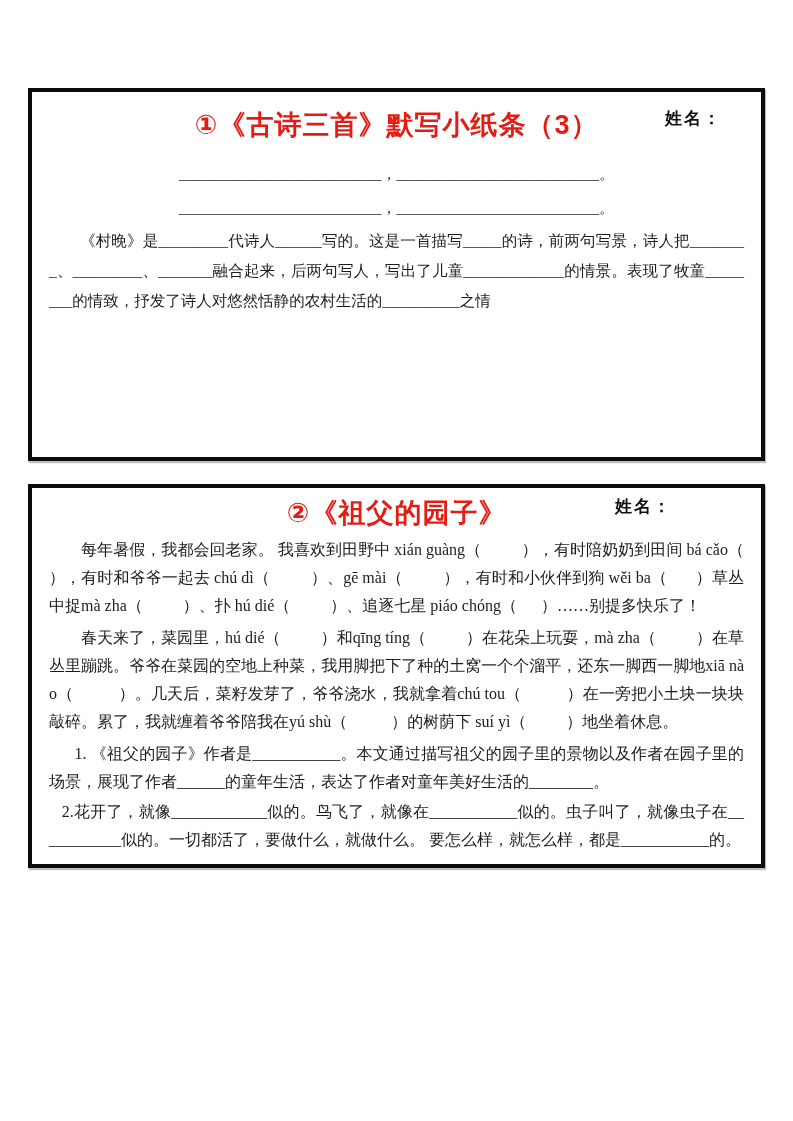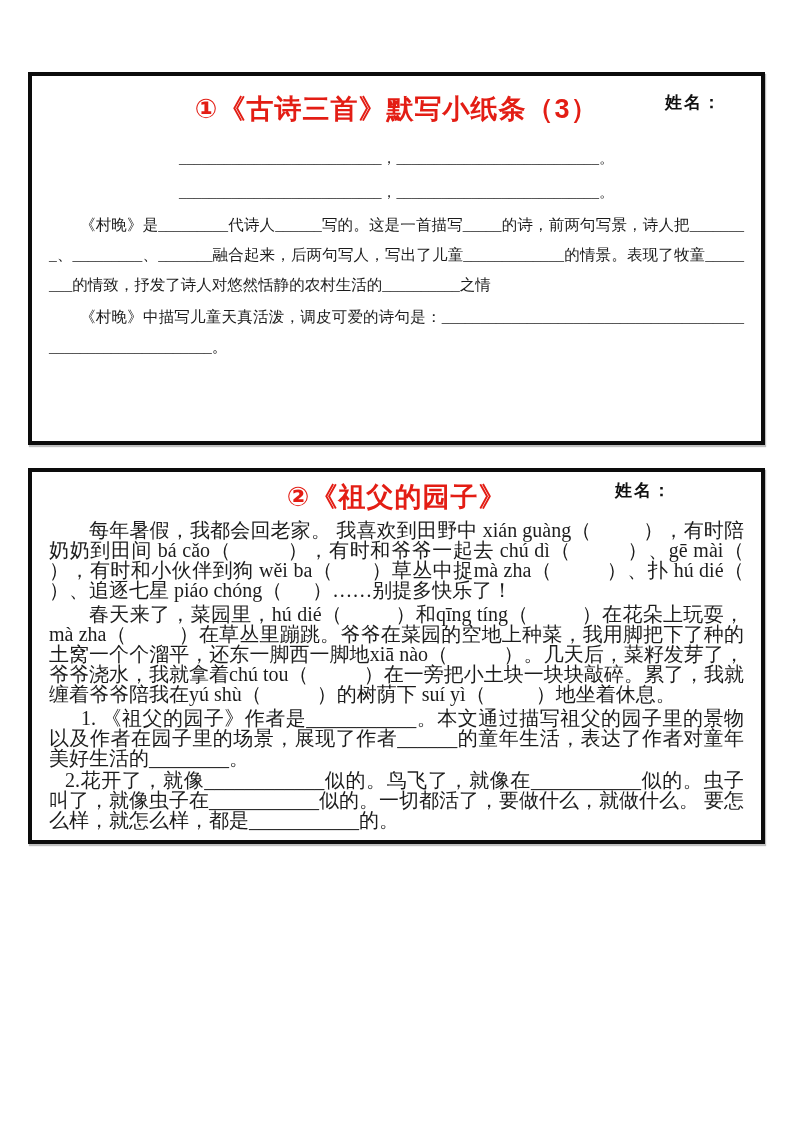--- a/index.html
+++ b/index.html
@@ -1,21 +1,21 @@
 <!DOCTYPE html>
 <html style="--title-red: #e31d14;"><head>
 <meta charset="utf-8">
 <style>
   * { margin: 0; padding: 0; box-sizing: border-box; }
   html, body { background: #ffffff; }
   .page {
     width: 793px;
     height: 982px;
     background: #ffffff;
-    margin: 0 auto;
+    margin: 16px auto;
     padding-top: 72px;
     font-family: "Liberation Serif", "DejaVu Serif", serif;
     color: #1c1c1c;
     overflow: hidden;
   }
   .box {
     width: 737px;
     margin: 0 auto;
     border: 4px solid #0c0c0c;
     background: #ffffff;
@@ -78,22 +78,22 @@
     text-indent: 2em;
     white-space: pre-wrap;
     word-break: break-all;
     color: #1c1c1c;
   }
   .box1 .para.p1 { margin-top: 8px; }
   .box1 .para.p2 { margin-top: 2px; }
   .box1 .para.p3 { margin-top: 4px; }
 
   .box2 .para {
-    font-size: 20px;
-    line-height: 20px;
+    font-size: 16px;
+    line-height: 28px;
   }
   .box2 .para.p1 { margin-top: 6px; }
   .box2 .para.p2 { margin-top: 4px; }
   .box2 .para.q1 { margin-top: 4px; text-indent: 1.6em; }
   .box2 .para.q2 { margin-top: 2px; text-indent: 0.8em; }
 </style>
 </head>
 <body>
 
 <div class="page">
@@ -102,21 +102,20 @@
     <header class="box-header">
       <h1 class="sec-title"><span>①</span><span>《古诗三首》默写小纸条（3）</span></h1>
       <span class="name-label">姓名：</span>
     </header>
 
 
     <div class="poem-line first">___________________________，___________________________。</div>
     <div class="poem-line second">___________________________，___________________________。</div>
 
     <p class="para p1">《村晚》是_________代诗人______写的。这是一首描写_____的诗，前两句写景，诗人把________、_________、_______融合起来，后两句写人，写出了儿童_____________的情景。表现了牧童________的情致，抒发了诗人对悠然恬静的农村生活的__________之情</p>
-    <p class="para p2">《村晚》中描写儿童天真活泼，调皮可爱的诗句是：____________________________________________________________。</p>
   </section>
 
   <section class="box box2">
     <header class="box-header">
       <h1 class="sec-title"><span>②</span><span>《祖父的园子》</span></h1>
       <span class="name-label">姓名：</span>
     </header>
 
     <p class="para p1">每年暑假，我都会回老家。 我喜欢到田野中 xián guàng（          ），有时陪奶奶到田间 bá cǎo（          ），有时和爷爷一起去 chú dì（          ）、gē mài（          ），有时和小伙伴到狗 wěi ba（       ）草丛中捉mà zha（          ）、扑 hú dié（          ）、追逐七星 piáo chóng（      ）……别提多快乐了！</p>
     <p class="para p2">春天来了，菜园里，hú dié（          ）和qīng tíng（          ）在花朵上玩耍，mà zha（          ）在草丛里蹦跳。爷爷在菜园的空地上种菜，我用脚把下了种的土窝一个个溜平，还东一脚西一脚地xiā nào（           ）。几天后，菜籽发芽了，爷爷浇水，我就拿着chú tou（           ）在一旁把小土块一块块敲碎。累了，我就缠着爷爷陪我在yú shù（           ）的树荫下 suí yì（          ）地坐着休息。</p>

